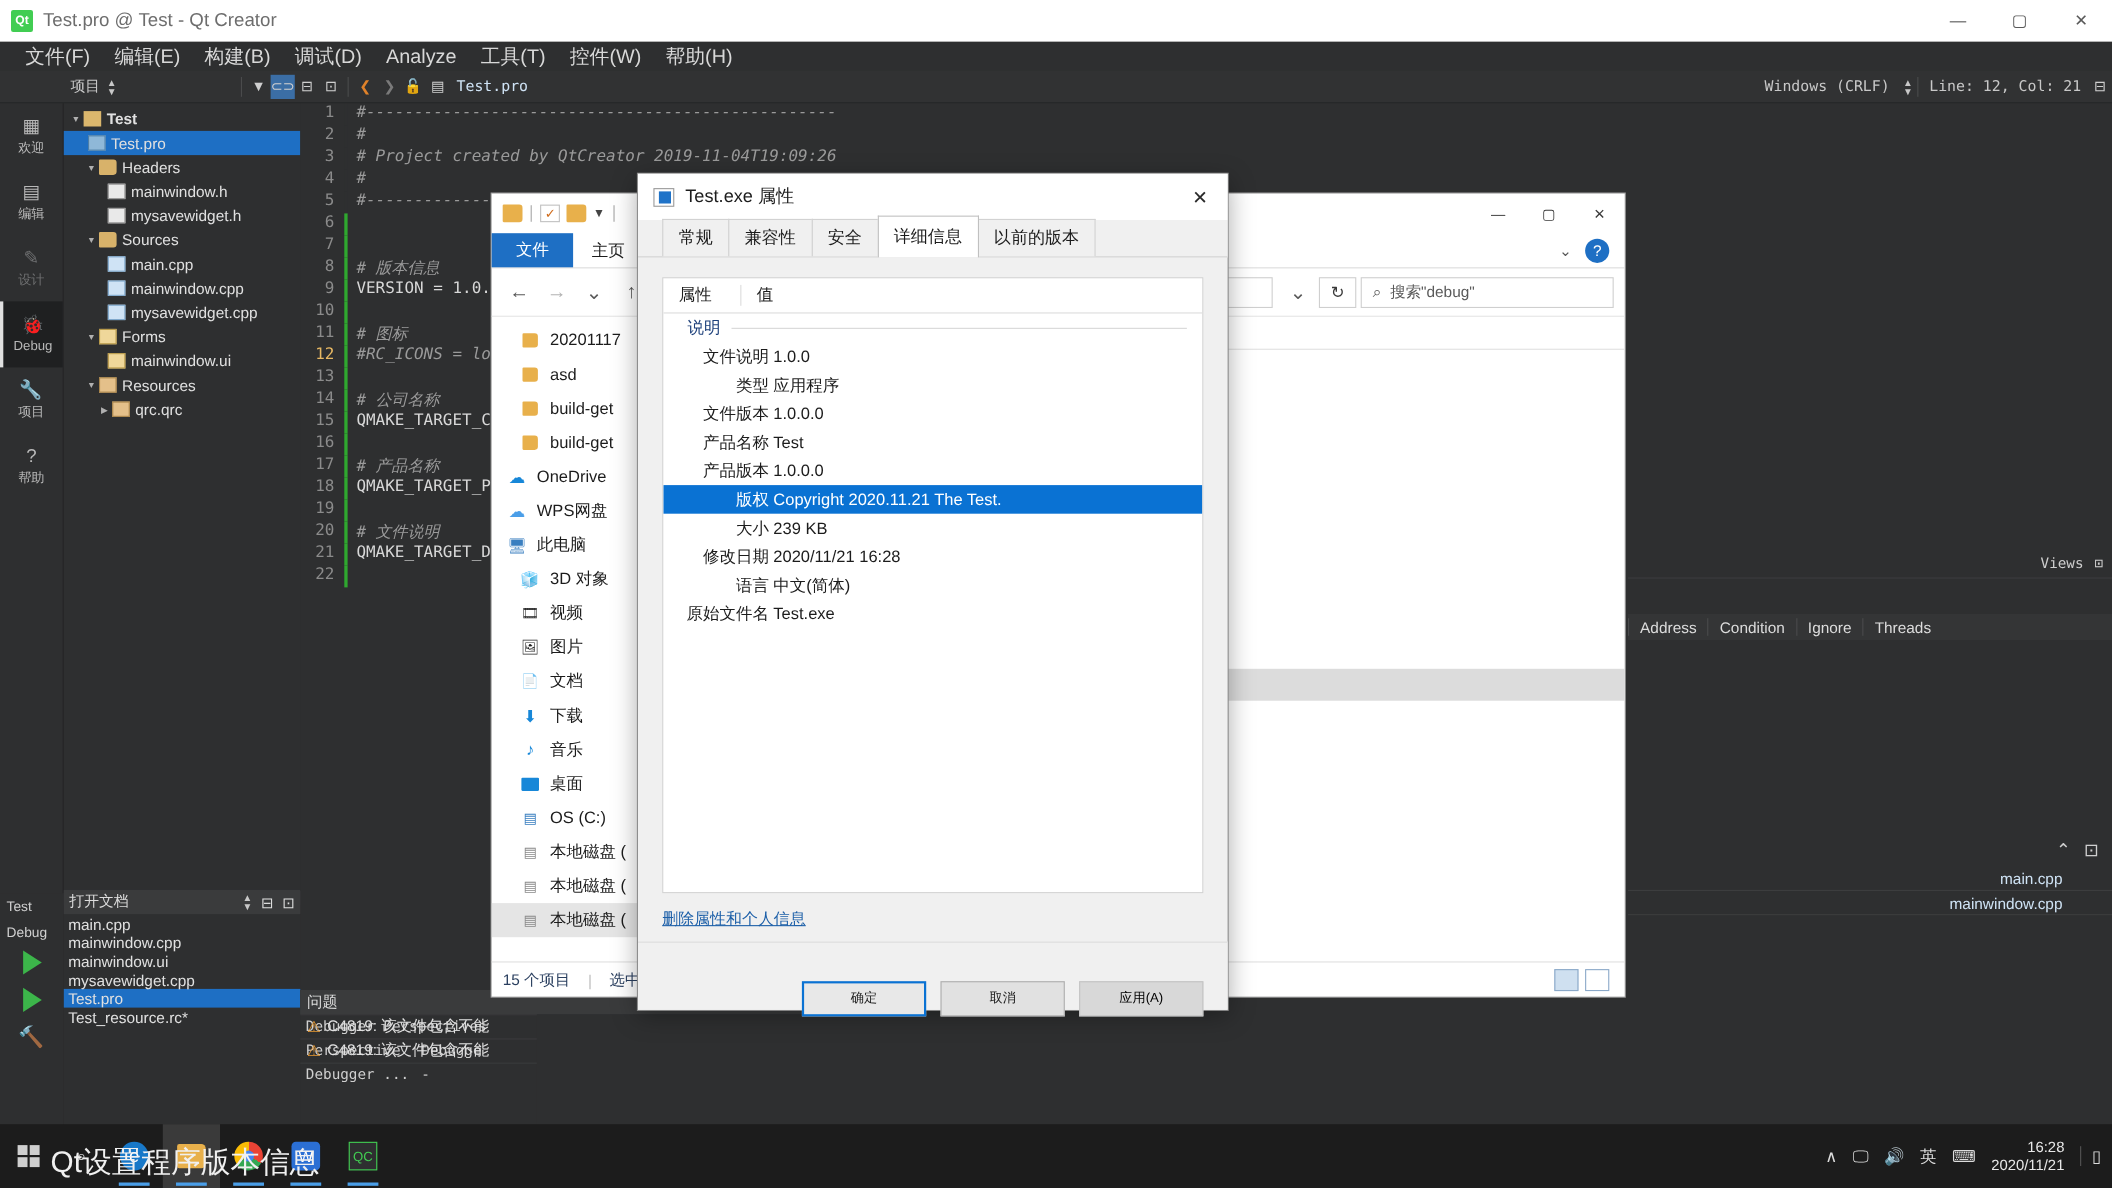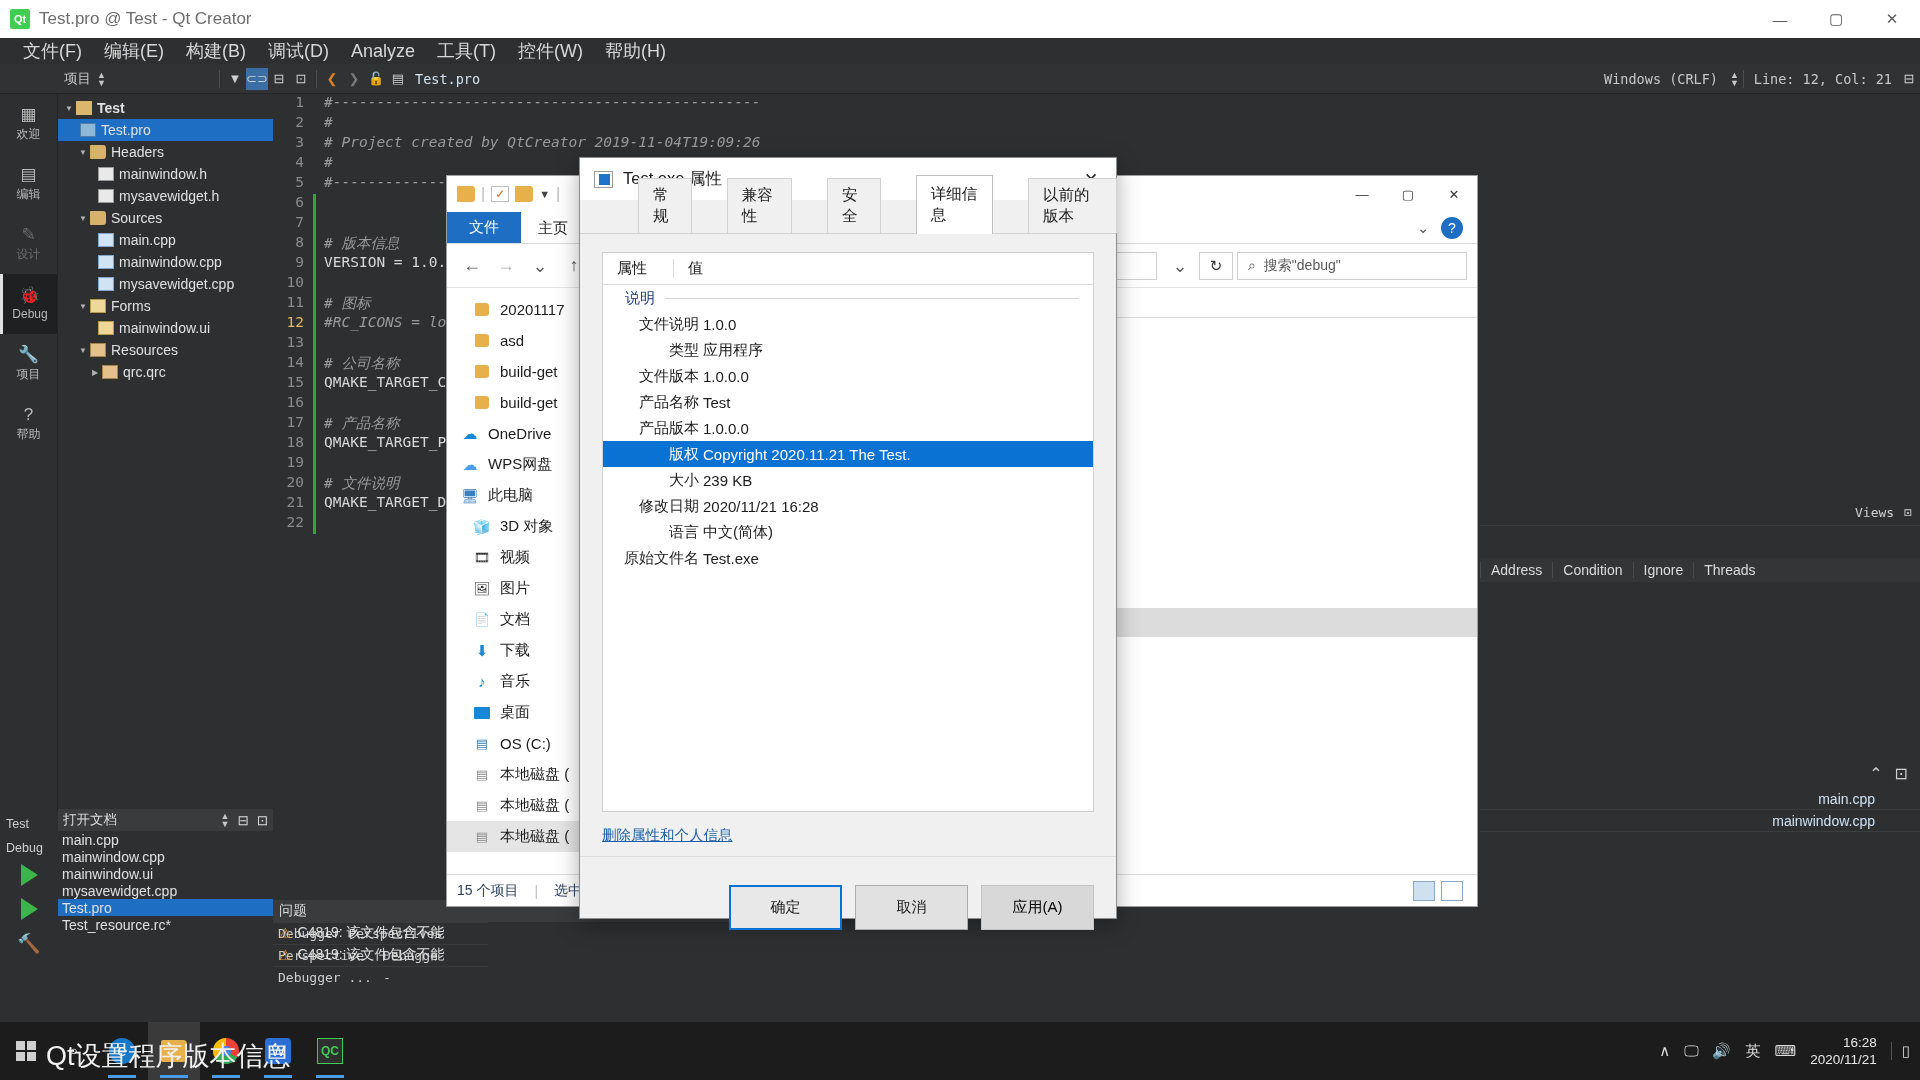--- a/index.html
+++ b/index.html
@@ -177,41 +177,41 @@
     font-size:16.5px; }
   .dlg-ic { width:19px; height:17px; margin-right:10px; background:#fff; border:1px solid #9a9a9a;
     position:relative; }
   .dlg-ic:after { content:""; position:absolute; left:4px; top:2px; right:2px; bottom:2px;
     background:#1f73c8; }
   .dlg-close { margin-left:auto; width:50px; height:42px; display:flex; align-items:center;
     justify-content:center; font-size:17px; color:#2a2a2a; }
   .tabstrip { height:34px; display:flex; align-items:flex-end; padding-left:22px;
     border-bottom:1px solid #d2d2d2; background:#f0f0f0; }
   .dtab { padding:6px 14px; font-size:15.5px; background:#f0f0f0; border:1px solid #d2d2d2;
-    border-bottom:none; margin-right:-1px; color:#1c1c1c;margin-left:36px; }
+    border-bottom:none; margin-right:-1px; color:#1c1c1c; }
   .dtab.sel { background:#fff; border-color:#c0c0c0; padding:8px 14px; position:relative; top:1px; }
   .dlg-inner { background:#fff; margin:18px 22px 0 22px; height:560px; border:1px solid #d2d2d2;
     overflow:hidden; }
   .pv-head { height:32px; display:flex; align-items:center; font-size:15px; color:#1c1c1c;
     border-bottom:1px solid #dcdcdc; }
   .pv-head .a { width:70px; padding-left:14px; }
   .pv-head .b { border-left:1px solid #dcdcdc; padding-left:14px; }
   .pv-group { height:26px; display:flex; align-items:center; padding-left:22px; font-size:15px;
     color:#1c3f7a; gap:10px; }
   .pv-group .line { flex:1; height:1px; background:#d8d8d8; margin-right:14px; }
   .pv-row { height:26px; display:flex; align-items:center; font-size:15px; }
   .pv-row.sel { background:#0a72d3; color:#fff; }
   .pv-row .k { width:96px; padding-left:14px;text-align:right; }
   .pv-row .v { padding-left:4px; }
   .dlg-link { padding:14px 0 0 22px; font-size:14.5px; color:#1c5fa8; text-decoration:underline; }
   .dlg-btns { position:absolute; left:0; right:0; bottom:0; height:62px; background:#f0f0f0;
     border-top:1px solid #dcdcdc; display:flex; align-items:center; justify-content:flex-end;
     gap:13px; padding-right:22px; }
-  .dbtn { width:113px; height:45px; display:flex; align-items:center; justify-content:center;
-    font-size:15px; background:#e1e1e1; border:1px solid #adadad;margin-top:40px; }
+  .dbtn { width:113px; height:32px; display:flex; align-items:center; justify-content:center;
+    font-size:12px; background:#e1e1e1; border:1px solid #adadad;margin-top:40px; }
   .dbtn.def { background:#e8e8e8; border:2px solid #0a72d3; }
   .dbtn.dis { color:#000000; background:#d8d8d8; border-color:#c4c4c4; }
 
   
   #taskbar { position:absolute; left:0; right:0; bottom:0; height:58px; background:#1c1c1c;
     display:flex; align-items:center; color:#e8e8e8; }
   .tb-start { width:52px; height:58px; display:flex; align-items:center; justify-content:center; }
   .winlogo { width:20px; height:20px; display:grid; grid-template-columns:1fr 1fr;
     grid-template-rows:1fr 1fr; gap:2px; }
   .winlogo i { background:#cfcfcf; display:block; }
@@ -220,21 +220,21 @@
   .tb-app { width:52px; height:58px; display:flex; align-items:center; justify-content:center;
     position:relative; }
   .tb-app.run:after { content:""; position:absolute; left:12px; right:12px; bottom:2px; height:3px;
     background:#4a9ee8; }
   .tb-app.act { background:#3a3a3a; }
   .ic-edge { width:26px; height:26px; border-radius:50%; background:#1878c8; position:relative; }
   .ic-edge:after { content:"e"; position:absolute; inset:0; display:flex; align-items:center;
     justify-content:center; color:#fff; font-size:17px; }
   .ic-qtc { width:26px; height:26px; background:#2e2f30; border:1px solid #41cd52;
     display:flex; align-items:center; justify-content:center; color:#41cd52; font-size:12px;
-    font-weight:bold; }
+    font-weight:normal; }
   .ic-chrome { width:26px; height:26px; border-radius:50%;
     background:conic-gradient(#ea4335 0 33%, #34a853 0 66%, #fbbc05 0 100%); position:relative; }
   .ic-chrome:after { content:""; position:absolute; inset:8px; background:#4285f4; border-radius:50%; }
   .ic-wps { width:26px; height:26px; background:#2b6fd4; border-radius:4px; color:#fff;
     display:flex; align-items:center; justify-content:center; font-size:14px; }
   .ic-files { width:26px; height:22px; background:#e8b04b; border-radius:2px 4px 4px 2px; }
   .tb-right { margin-left:auto; display:flex; align-items:center; gap:14px; padding-right:10px;
     font-size:13.5px; color:#e8e8e8; }
   .tray-ic { font-size:15px; color:#dcdcdc; }
   .clock { text-align:right; line-height:17px; font-size:13.5px; }

